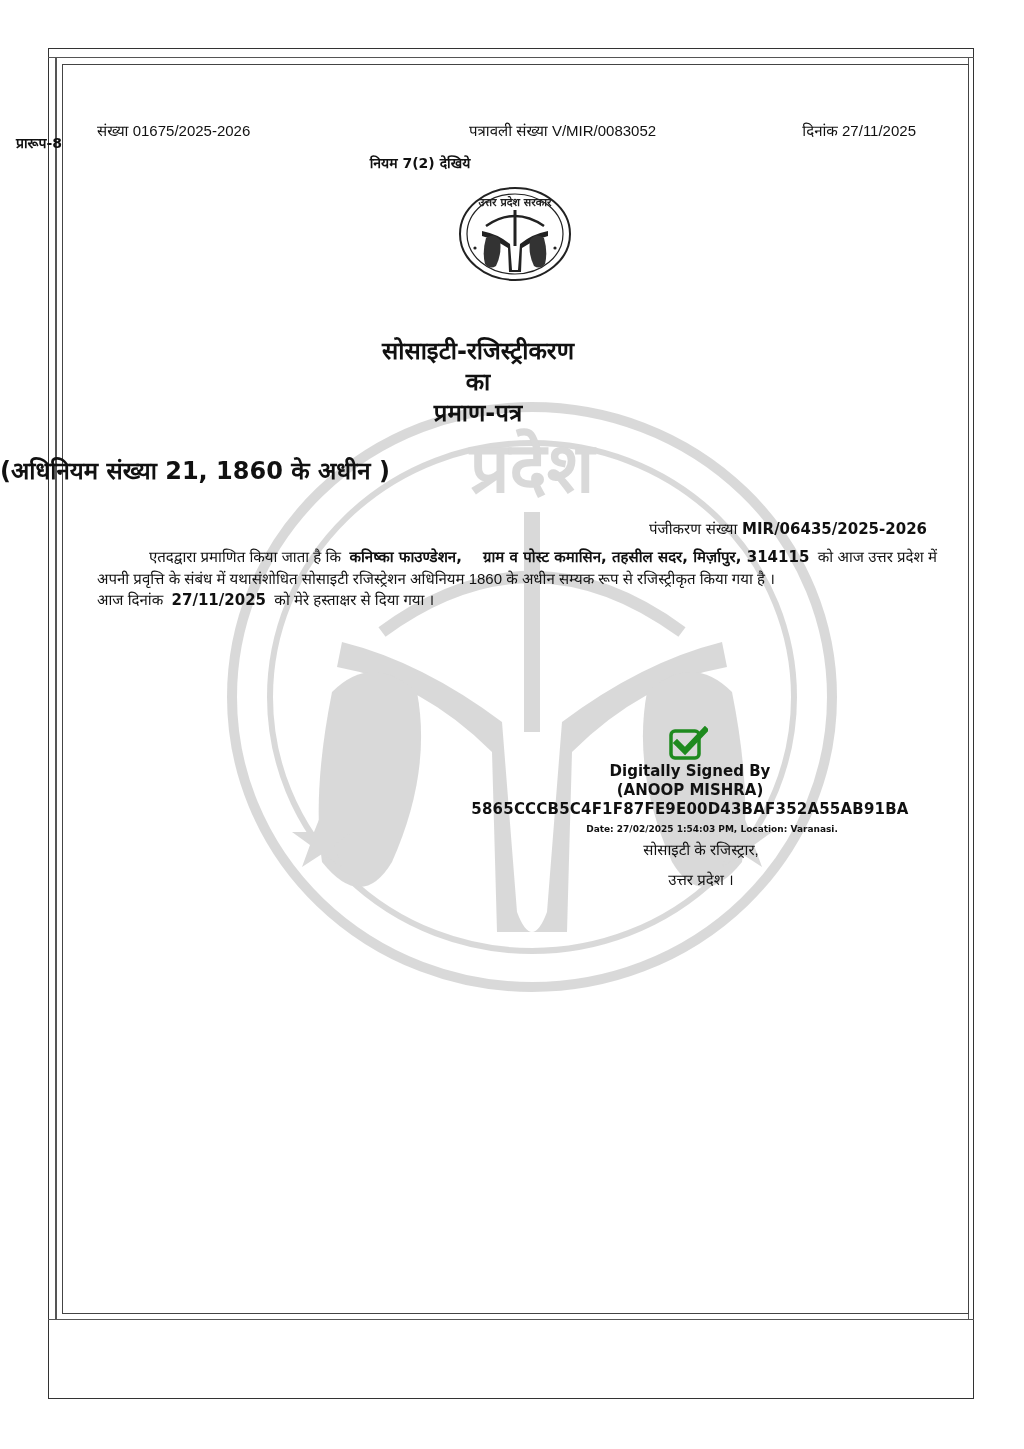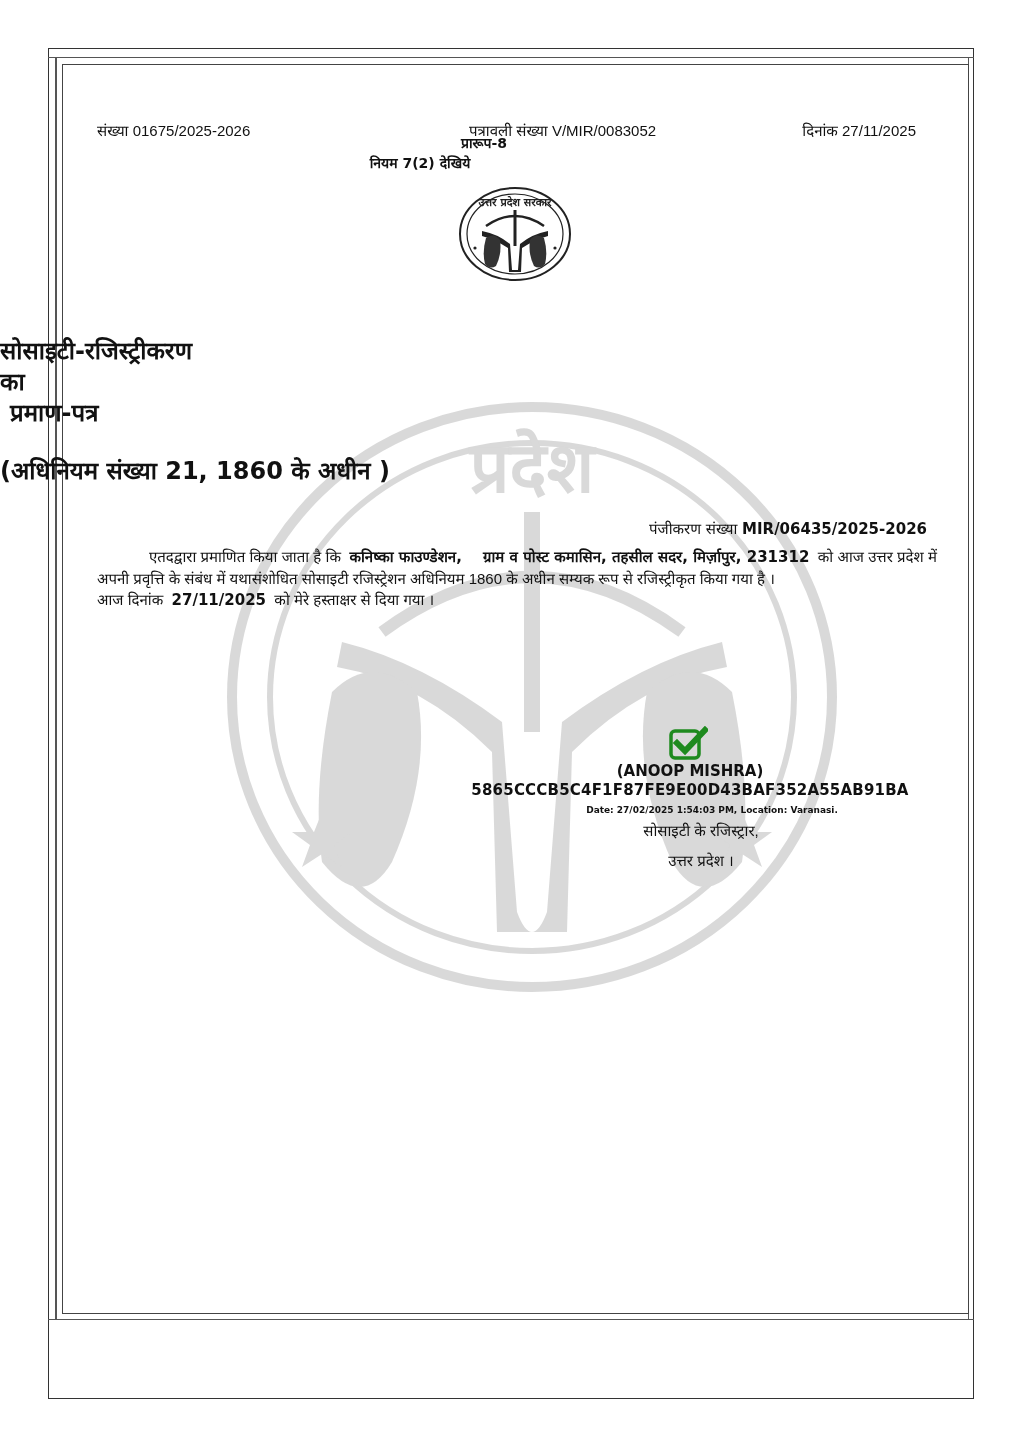--- a/index.html
+++ b/index.html
@@ -31,24 +31,24 @@
     .inner {
       position: absolute; left: 62px; top: 64px; width: 907px; height: 1250px;
       border: 1.5px solid #444; box-sizing: border-box;
     }
     .watermark {
       position: absolute; left: 222px; top: 392px; width: 620px; height: 600px;
       opacity: 0.22; pointer-events: none;
     }
     .abs { position: absolute; }
     .hdr { font-size: 15px; top: 100px; font-family: "Liberation Sans", "DejaVu Sans", sans-serif; margin-top: 20px; }
-    .form-no { left: 0; width: 968px; text-align: center; top: 133px; font-weight: bold; font-size: 14px; }
+    .form-no { left: 16px; width: 968px; top: 133px; font-weight: bold; font-size: 14px; }
     .rule-no { left: 0; width: 840px; text-align: center; top: 153px; font-weight: bold; font-size: 14px; }
     .logo { left: 458px; top: 186px; width: 114px; height: 96px; }
-    .title { left: 0; width: 956px; text-align: left; font-weight: bold; font-size: 24px; }
+    .title { left: 0; width: 956px; text-align: center; font-weight: bold; font-size: 24px; }
     .act { left: 0; width: 1024px; top: 453px; font-weight: bold; font-size: 24px; }
     .regno { right: 97px; top: 518px; font-size: 15px; }
     .regno b { font-family: "DejaVu Sans", sans-serif; }
     .body-text {
       left: 97px; width: 840px; top: 546px; font-size: 15px; line-height: 21px;
       font-family: "Liberation Sans", "DejaVu Sans", sans-serif;
     }
     .para1 { text-align: justify; text-align-last: left; }
     .para1 .indent { display: inline-block; width: 52px; }
     .body-text b { font-family: "DejaVu Sans", sans-serif; }
@@ -105,45 +105,46 @@
   <rect x="55.5" y="24" width="3" height="36" fill="#222"></rect>
   <path d="M28 52 Q36 46 42 54 Q44 68 38 80 Q32 84 27 78 Q24 66 28 52 Z" fill="#333"></path>
   <path d="M86 52 Q78 46 72 54 Q70 68 76 80 Q82 84 87 78 Q90 66 86 52 Z" fill="#333"></path>
   <circle cx="17" cy="62" r="1.6" fill="#222"></circle>
   <circle cx="97" cy="62" r="1.6" fill="#222"></circle>
   <text x="57" y="20" text-anchor="middle" font-size="11" font-weight="bold" fill="#222" font-family="DejaVu Sans, sans-serif">उत्तर प्रदेश सरकार</text>
 </svg>
 
 <div class="abs title" style="top:333px;">सोसाइटी-रजिस्ट्रीकरण</div>
 <div class="abs title" style="top:364px;">का</div>
-<div class="abs title" style="top:395px;margin-left:10px;">प्रमाण-पत्र</div>
+<div class="abs title" style="top:395px;">प्रमाण-पत्र</div>
 <div class="abs act">(अधिनियम संख्या 21, 1860 के अधीन )</div>
 
 <div class="abs regno">
   <span>पंजीकरण संख्या</span>
   <b>MIR/06435/2025-2026</b>
 </div>
 
 <div class="abs body-text">
   <div class="para1">
     <span class="indent"></span><span>एतदद्वारा प्रमाणित किया जाता है कि</span>&nbsp;
     <b>कनिष्का फाउण्डेशन,</b>&nbsp;&nbsp;&nbsp;&nbsp;
-    <b>ग्राम व पोस्ट कमासिन, तहसील सदर, मिर्ज़ापुर, 231312</b>
+    <b>ग्राम व पोस्ट कमासिन, तहसील सदर, मिर्ज़ापुर, 314115</b>
     &nbsp;<span>को आज उत्तर प्रदेश में अपनी प्रवृत्ति के संबंध में यथासंशोधित सोसाइटी रजिस्ट्रेशन अधिनियम 1860 के अधीन सम्यक रूप से रजिस्ट्रीकृत किया गया है ।</span>
   </div>
   <div>
     <span>आज दिनांक</span>&nbsp;
     <b>27/11/2025</b>&nbsp;
     <span>को मेरे हस्ताक्षर से दिया गया ।</span>
   </div>
 </div>
 
 <div class="abs sig-block">
   <svg class="check" viewBox="0 0 40 36">
     <rect x="3" y="5" width="28" height="27" rx="4" fill="none" stroke="#1e8a1e" stroke-width="3.5"></rect>
     <path d="M9 17 L17 25 L37 4" fill="none" stroke="#1e8a1e" stroke-width="6" stroke-linecap="square"></path>
   </svg>
+  <div class="sig-line">Digitally Signed By</div>
   <div class="sig-line">(ANOOP MISHRA)</div>
   <div class="sig-hash">5865CCCB5C4F1F87FE9E00D43BAF352A55AB91BA</div>
   <div class="sig-date">Date: 27/02/2025 1:54:03 PM, Location: Varanasi.</div>
   <div class="registrar">सोसाइटी के रजिस्ट्रार,</div>
   <div class="registrar" style="margin-top:4px;">उत्तर प्रदेश ।</div>
 </div>
 
 </body></html>

